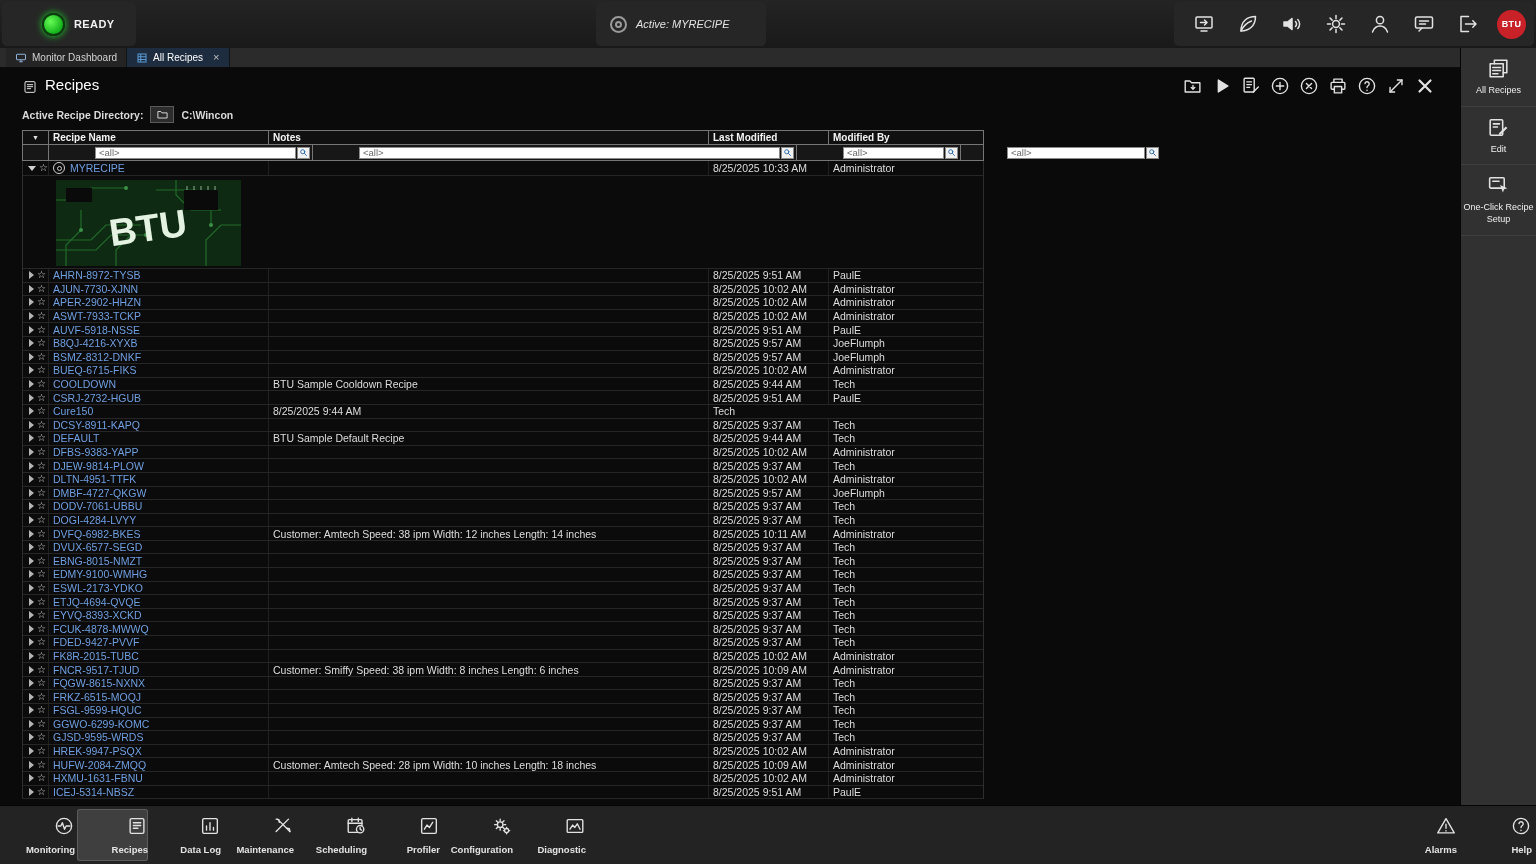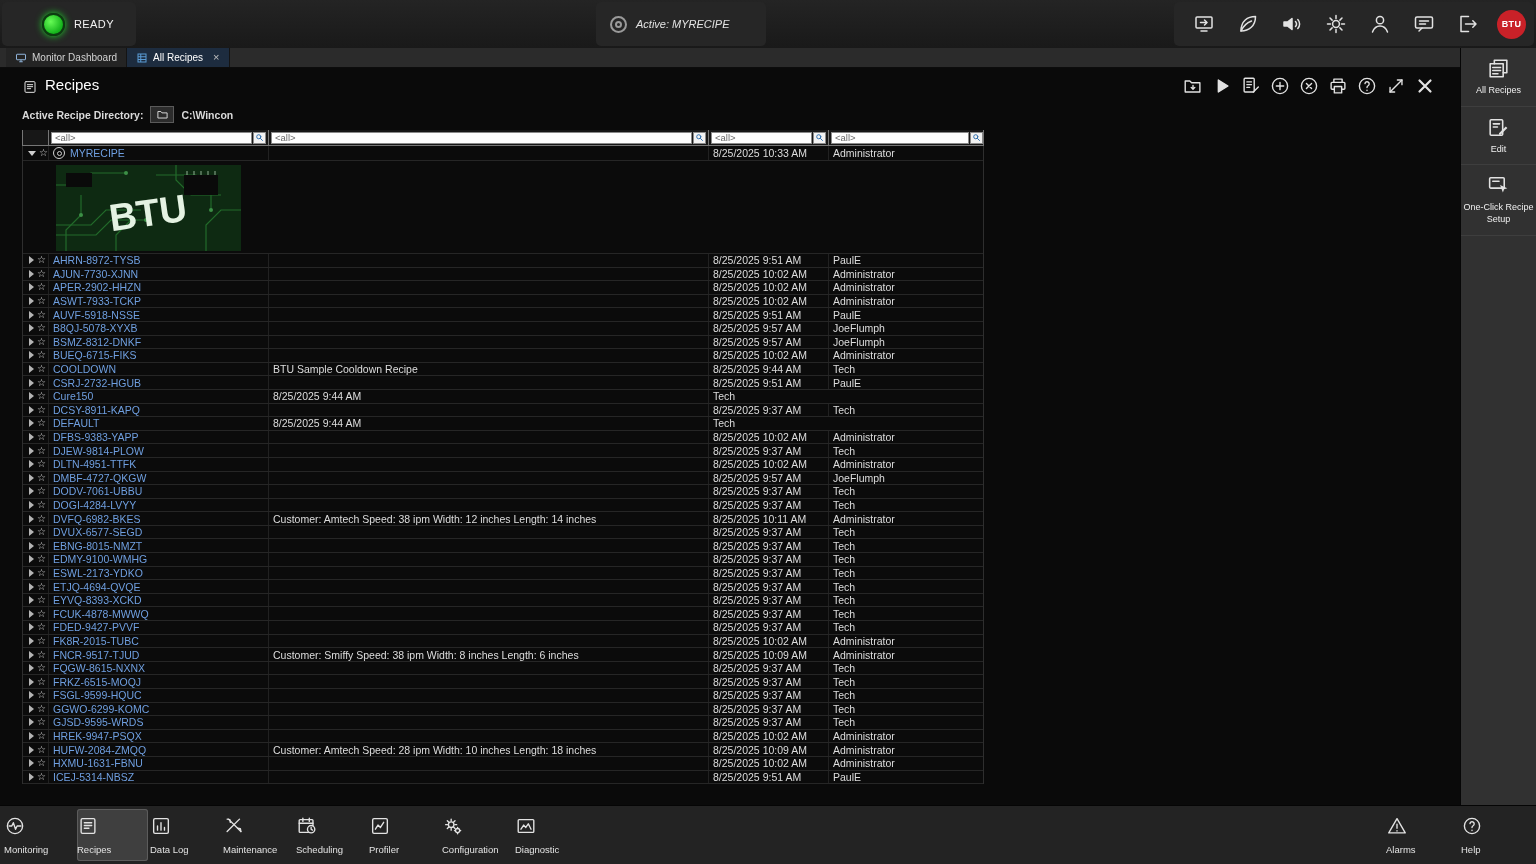--- a/index.html
+++ b/index.html
@@ -8,21 +8,21 @@
   .app { position:relative; width:1536px; height:864px; background:#0a0a0a; color:#e6e6e6; overflow:hidden; }
 
   
   .topbar { position:absolute; top:0; left:0; width:100%; height:48px; background:linear-gradient(#242424,#191919); }
   .tb-panel { position:absolute; top:2px; height:44px; background:#262626; border-radius:5px; }
   .tb-panel.left { left:2px; width:134px; }
   .tb-panel.mid { left:596px; width:170px; }
   .tb-panel.right { right:2px; width:360px; }
   .status-group { position:absolute; left:42px; top:0; height:48px; display:flex; align-items:center; gap:9px; }
   .status-light { width:23px; height:23px; border-radius:50%; background:radial-gradient(circle at 35% 35%, #66fb55, #14b31b 70%); box-shadow:0 0 7px #1ed72a; border:2px solid #0c3c10; }
-  .status-label { font-size:11px; font-weight:normal; color:#f2f2f2; letter-spacing:.4px; }
+  .status-label { font-size:11px; font-weight:bold; color:#f2f2f2; letter-spacing:.4px; }
   .active-group { position:absolute; left:610px; top:0; height:48px; display:flex; align-items:center; gap:9px; }
   .ring-icon { width:17px; height:17px; border-radius:50%; border:2px solid #9a9a9a; display:flex; align-items:center; justify-content:center; }
   .ring-icon i { display:block; width:7px; height:7px; border-radius:50%; border:2px solid #9a9a9a; }
   .active-label { font-size:11px; color:#e2e2e2;font-style:italic; }
   .topbar-right { position:absolute; right:10px; top:0; height:48px; display:flex; align-items:center; gap:6px; }
   .topbar-icons { display:flex; align-items:center; gap:10px; }
   .tb-icon { width:34px; height:34px; display:flex; align-items:center; justify-content:center; cursor:pointer; }
   .tb-icon svg { width:24px; height:24px; }
   .btu-logo { width:29px; height:29px; border-radius:50%; background:#c92128; color:#fff; font-size:9px; font-weight:bold; display:flex; align-items:center; justify-content:center; letter-spacing:.3px; margin-left:6px; cursor:pointer; }
 
@@ -54,21 +54,21 @@
   .dir-folder-btn svg { width:13px; height:13px; }
 
   
   .grid { position:absolute; left:22px; top:62px; width:962px; }
   .grid-head, .grid-filter, .row { display:grid; grid-template-columns:26px 220px 440px 120px 156px; }
   .grid-head { height:15px; background:#101010; border:1px solid #767676; }
   .gh-cell { font-size:10px; font-weight:bold; color:#f4f4f4; line-height:13px; padding-left:4px; border-right:1px solid #767676; overflow:hidden; white-space:nowrap; }
   .gh-cell.last { border-right:none; }
   .gh-first { display:flex; align-items:center; justify-content:center; padding-left:0; cursor:pointer; }
   .drop { font-size:7px; color:#e0e0e0; }
-  .grid-filter { height:16px; background:#171717; border:1px solid #767676; border-top:none; }
+  .grid-filter { height:16px; background:#171717; border:1px solid #767676; border-top:none;gap:44px; }
   .gf-cell { display:flex; align-items:center; gap:1px; padding:1px 2px; border-right:1px solid #767676; }
   .gf-cell.last { border-right:none; }
   .gf-first { background:#171717; }
   .gf-cell input { flex:1; min-width:0; height:12px; font-size:9.5px; color:#6a6a6a; background:#fff; border:1px solid #8a8a8a; padding:0 3px; font-family:inherit; }
   .mag { width:13px; height:12px; background:#f2f2f2; border:1px solid #8a8a8a; display:flex; align-items:center; justify-content:center; cursor:pointer; }
   .mag svg { width:9px; height:9px; }
 
   .grid-body { border-left:1px solid #2e2e2e; border-right:1px solid #2e2e2e; }
   .row { height:13.6px; border-bottom:1px solid #262626; background:#0b0b0b; }
   .row.active-row { height:15px; }
@@ -85,21 +85,21 @@
 
   .detail { position:relative; height:93px; border-bottom:1px solid #262626; background:#0b0b0b; }
   .pcb { position:absolute; left:33px; top:4px; width:185px; height:86px; }
   .pcb svg { width:100%; height:100%; display:block; }
   .detail-notes { position:absolute; left:250px; top:3px; font-size:10.5px; line-height:12px; color:#e4e4e4; }
 
   
   .bottombar { position:absolute; left:0; right:0; bottom:0; height:59px; background:#232323; border-top:1px solid #050505; }
   .bb-left { position:absolute; left:4px; top:3px; display:flex; gap:2px; }
   .bb-right { position:absolute; right:4px; top:3px; display:flex; gap:4px; }
-  .bb-btn { width:71px; height:52px; display:flex; flex-direction:column; align-items:flex-start; justify-content:center; gap:3px; cursor:pointer; border-radius:3px; }
+  .bb-btn { width:71px; height:52px; display:flex; flex-direction:column; align-items:flex-end; justify-content:center; gap:3px; cursor:pointer; border-radius:3px;font-weight:bold; }
   .bb-btn.active { background:#3f3f3f; box-shadow:inset 0 0 0 1px #5c5c5c; }
   .bb-btn svg { width:22px; height:22px; }
   .bb-label { font-size:9.5px; color:#e3e3e3; }
 </style>
 </head>
 <body>
 
 <div class="app">
 
   <div class="topbar">
@@ -293,20 +293,29 @@
       <span>Active Recipe Directory:</span>
       <span class="dir-folder-btn">
           <svg viewBox="0 0 24 24" fill="none" stroke="#d8d8d8" stroke-width="1.8">
             <path d="M3.5 18.5v-12h5.5l2 2.5h9.5v9.5h-17z"></path>
           </svg>
         </span>
       <span>C:\Wincon</span>
     </div>
 
     <div class="grid">
+      <div class="grid-head">
+        <div class="gh-cell gh-first">
+            <span class="drop">▼</span>
+          </div>
+        <div class="gh-cell">Recipe Name</div>
+        <div class="gh-cell">Notes</div>
+        <div class="gh-cell">Last Modified</div>
+        <div class="gh-cell last">Modified By</div>
+      </div>
       <div class="grid-filter">
         <div class="gf-cell gf-first"></div>
         <div class="gf-cell">
             <input value="&lt;all&gt;" style="">
             <span class="mag">
               <svg viewBox="0 0 24 24" fill="none" stroke="#2f6fae" stroke-width="2.6" stroke-linecap="round">
                 <circle cx="10" cy="10" r="5.5"></circle>
                 <path d="M14.5 14.5L20 20"></path>
               </svg>
             </span>
@@ -452,21 +461,21 @@
     <div class="cell rdate">8/25/2025 9:51 AM</div>
     <div class="cell rby last">PaulE</div>
   </div>
 
   <div class="row">
     <div class="cell first">
       <span class="expander"></span>
       <span class="star">☆</span>
     </div>
     <div class="cell">
-                <span class="rname">B8QJ-5078-XYXB</span>
+                <span class="rname">B8QJ-4216-XYXB</span>
               </div>
     <div class="cell rnotes"></div>
     <div class="cell rdate">8/25/2025 9:57 AM</div>
     <div class="cell rby last">JoeFlumph</div>
   </div>
 
   <div class="row">
     <div class="cell first">
       <span class="expander"></span>
       <span class="star">☆</span>
@@ -544,20 +553,21 @@
   </div>
 
   <div class="row">
     <div class="cell first">
       <span class="expander"></span>
       <span class="star">☆</span>
     </div>
     <div class="cell">
                 <span class="rname">DEFAULT</span>
               </div>
+    <div class="cell rnotes">BTU Sample Default Recipe</div>
     <div class="cell rdate">8/25/2025 9:44 AM</div>
     <div class="cell rby last">Tech</div>
   </div>
 
   <div class="row">
     <div class="cell first">
       <span class="expander"></span>
       <span class="star">☆</span>
     </div>
     <div class="cell">

